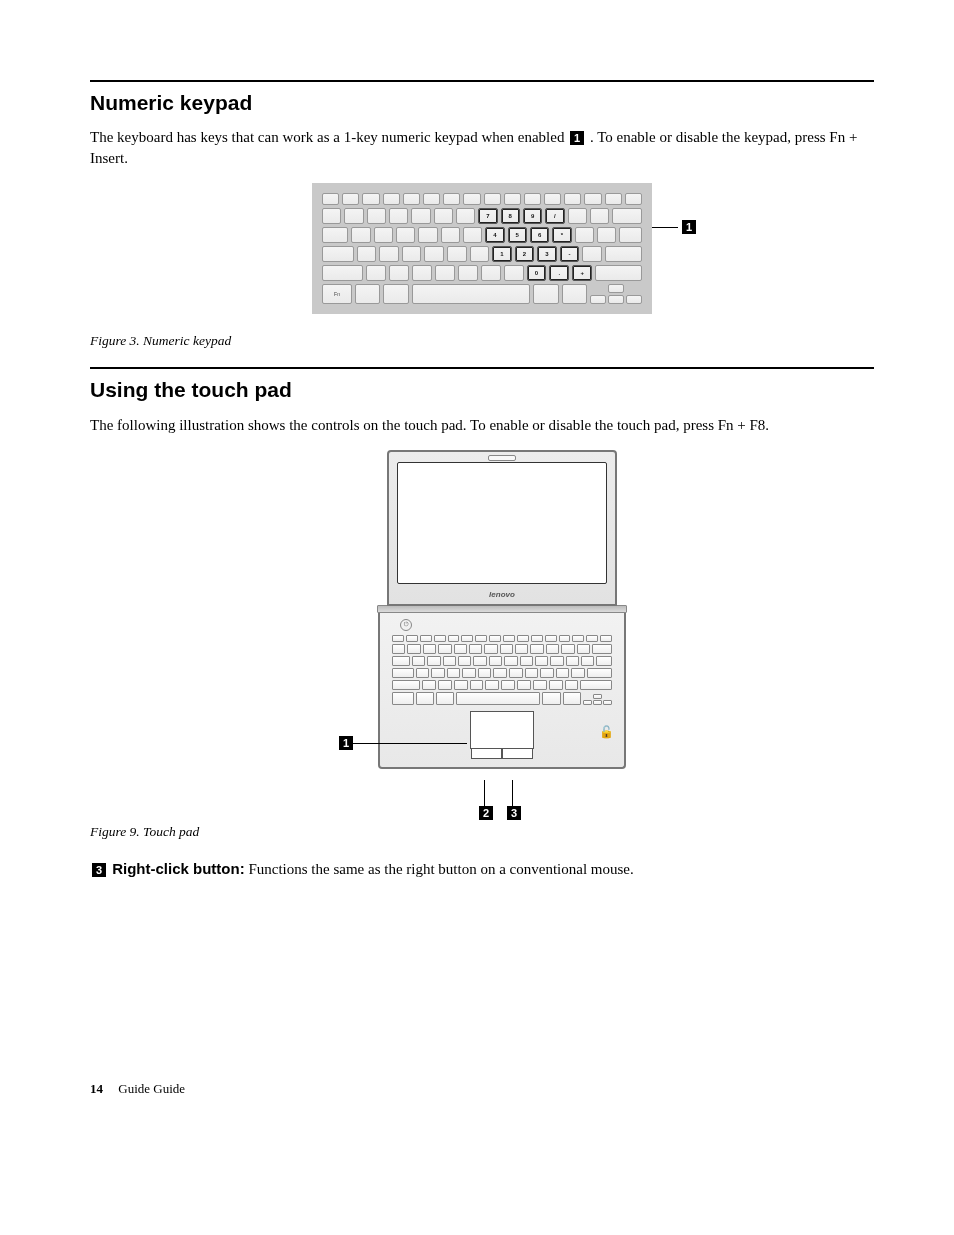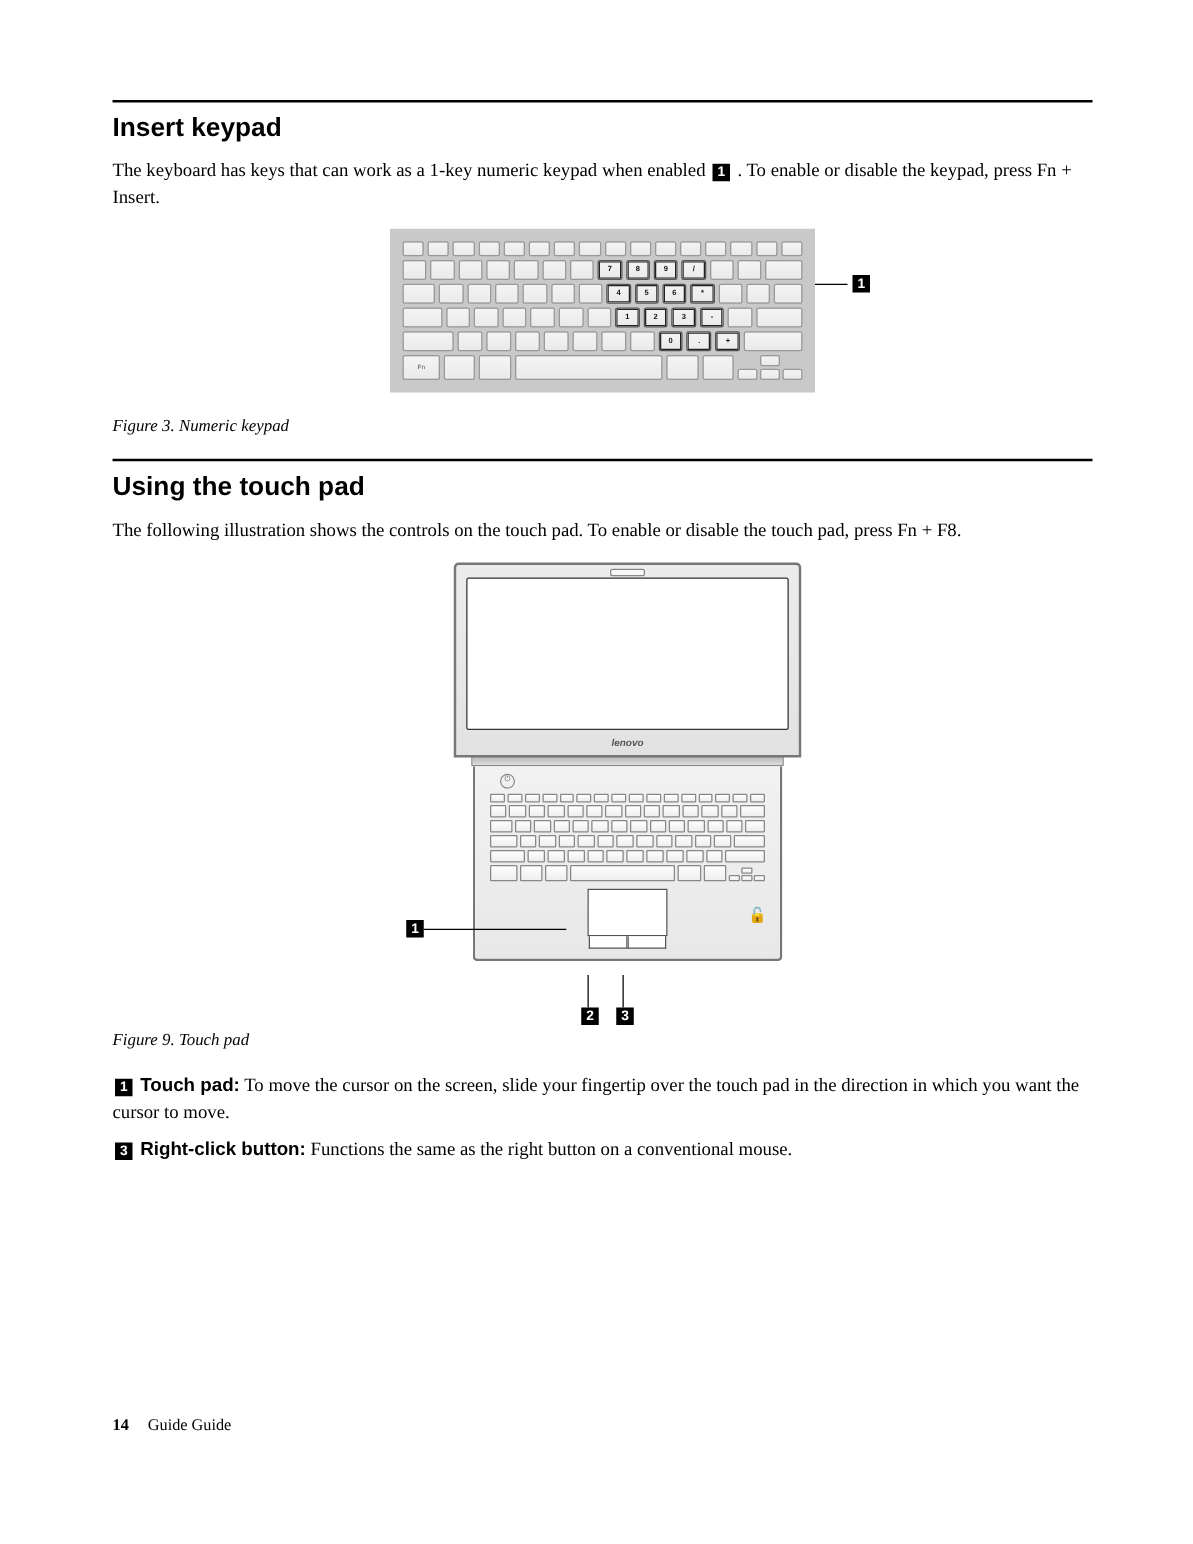--- a/index.html
+++ b/index.html
@@ -126,21 +126,21 @@
   }
 
   
   .laptop-wrap {
     display: inline-block;
     position: relative;
     padding-bottom: 36px; 
     padding-left: 40px;   
   }
   .lid {
-    width: 278px;
+    width: 230px;
     height: 156px;
     border: 2px solid #777;
     border-radius: 4px 4px 0 0;
     background: linear-gradient(#ececec,#e2e2e2);
     padding: 6px 6px 10px 13px;
     box-sizing: border-box;
     position: relative;
   }
   .lid .cam {
     position: absolute;
@@ -281,21 +281,21 @@
     border-left: 1.5px solid #000;
   }
   .co9-2-line { left: 147px; }
   .co9-3-line { left: 175px; }
 
 </style>
 </head>
 <body>
 
 <hr class="rule">
-<h2 class="section">Insert keypad</h2>
+<h2 class="section">Numeric keypad</h2>
 
 <p class="body">
   <span>The keyboard has keys that can work as a 1-key numeric keypad when enabled </span>
   <span class="callout-num">1</span>
   <span>. To enable or disable the keypad, press Fn + Insert.</span>
 </p>
 
 <div class="figure-block">
   <div class="kb-wrap">
     <div class="kb">
@@ -537,20 +537,19 @@
     <span class="callout-num co9-2">2</span>
 
     <div class="co9-3-line"></div>
     <span class="callout-num co9-3">3</span>
   </div>
 </div>
 
 <div class="figure-caption">Figure 9. Touch pad</div>
 
 <div id="callout-list">
-    <div class="list-item"><span class="callout-num">1</span><span class="label"> Touch pad:</span><span> To move the cursor on the screen, slide your fingertip over the touch pad in the direction in which you want the cursor to move.</span></div>
     <div class="list-item"><span class="callout-num">3</span><span class="label"> Right-click button:</span><span> Functions the same as the right button on a conventional mouse.</span></div>
   </div>
 
 <div class="footer">
   <span class="pnum">14</span>
   <span>Guide Guide</span>
 </div>
 
 </body></html>

